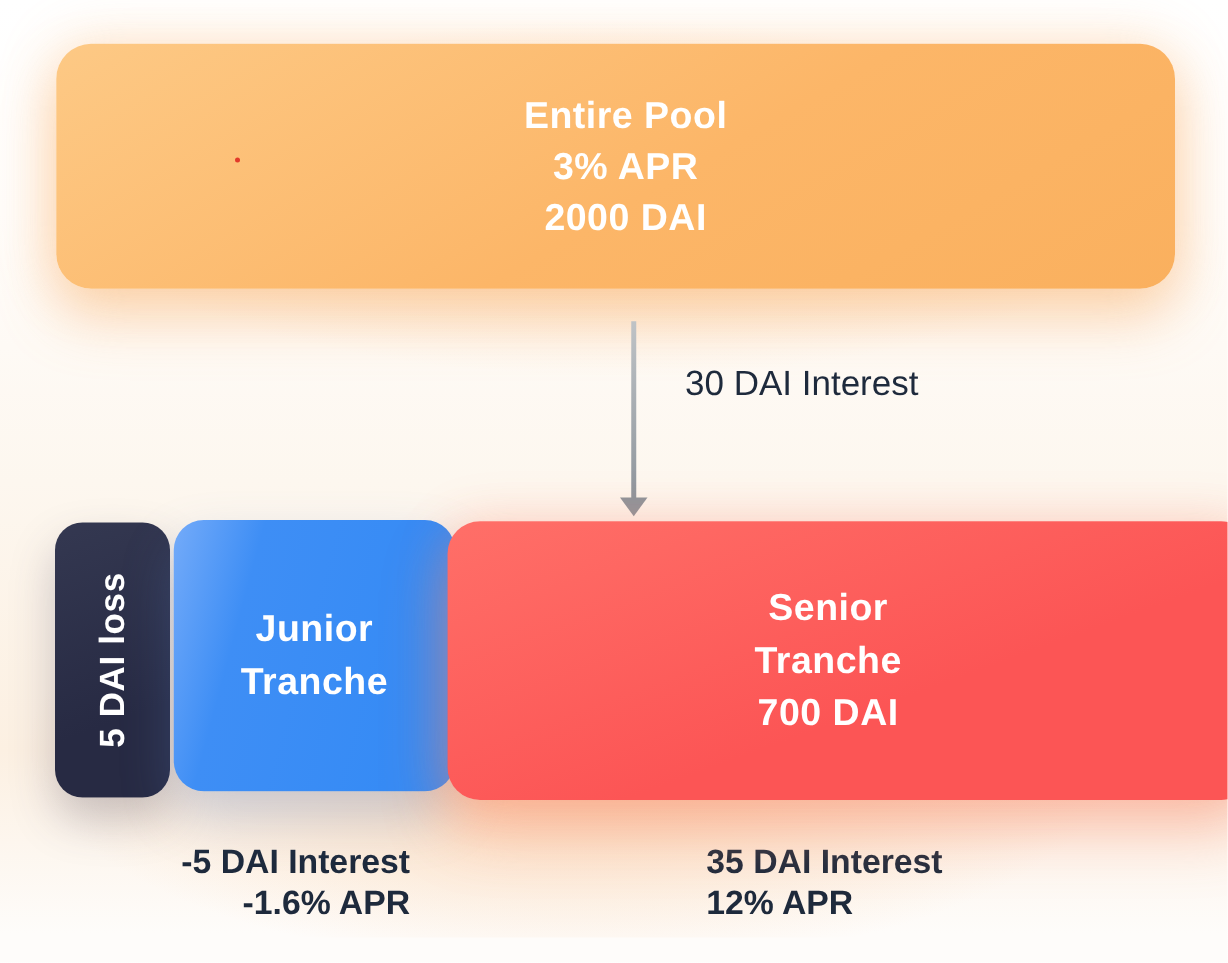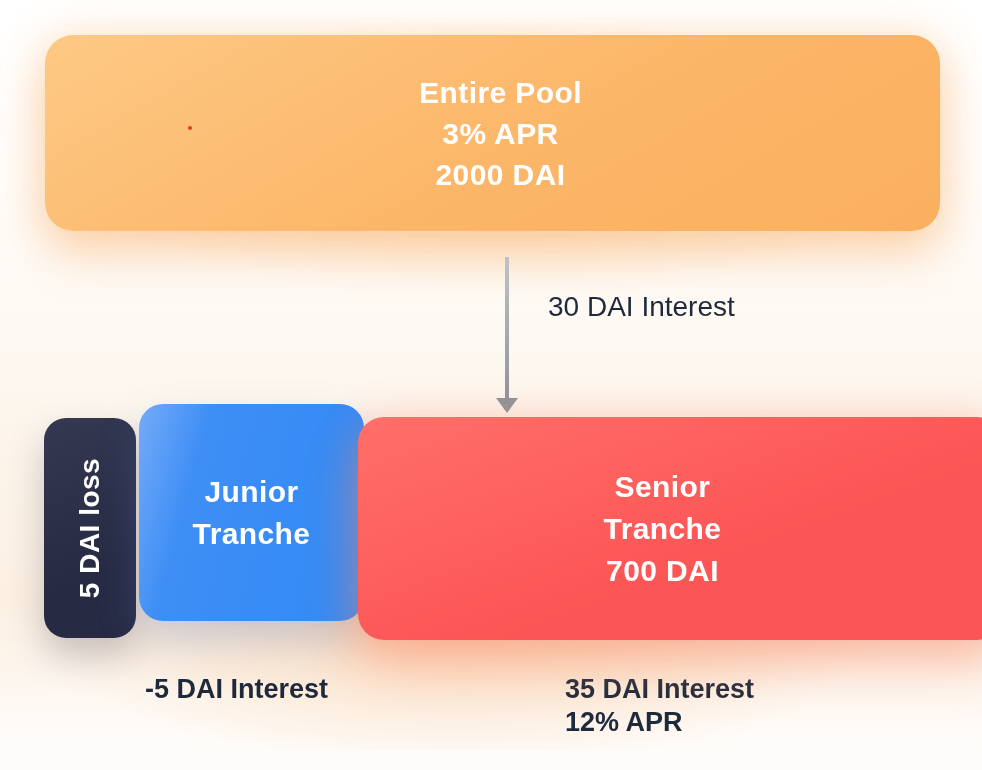--- a/index.html
+++ b/index.html
@@ -79,21 +79,21 @@
     box-shadow: 0 18px 36px rgba(70,64,90,0.28);
     z-index: 1;
   }
   .loss-box .vertical-text {
     transform: rotate(-90deg);
     white-space: nowrap;
     font-size: 28px; letter-spacing: 0.5px;
   }
 
   .junior-box {
-    left: 139px; top: 404px; width: 225px; height: 217px;
+    left: 139px; top: 416px; width: 225px; height: 217px;
     border-radius: 24px;
     background: linear-gradient(105deg, #74abf9 0%, #3e8ef5 26%, var(--junior-blue, #338af5) 100%);
     box-shadow: 0 20px 42px rgba(90,130,200,0.30);
     z-index: 1;
   }
   .junior-box .box-text { font-size: 30px; line-height: 42px; letter-spacing: 0.4px; }
 
   .senior-box {
     left: 358px; top: 417px; width: 645px; height: 223px;
     border-radius: 26px;
@@ -148,20 +148,21 @@
   <div class="node senior-box">
     <div class="box-text">
       <span>Senior</span>
       <span>Tranche</span>
       <span>700 DAI</span>
     </div>
   </div>
 
   <div class="summary summary-junior">
     <div>-5 DAI Interest</div>
+    <div>-1.6% APR</div>
   </div>
 
   <div class="summary summary-senior">
     <div>35 DAI Interest</div>
     <div>12% APR</div>
   </div>
 
 </div>
 
 </body></html>

